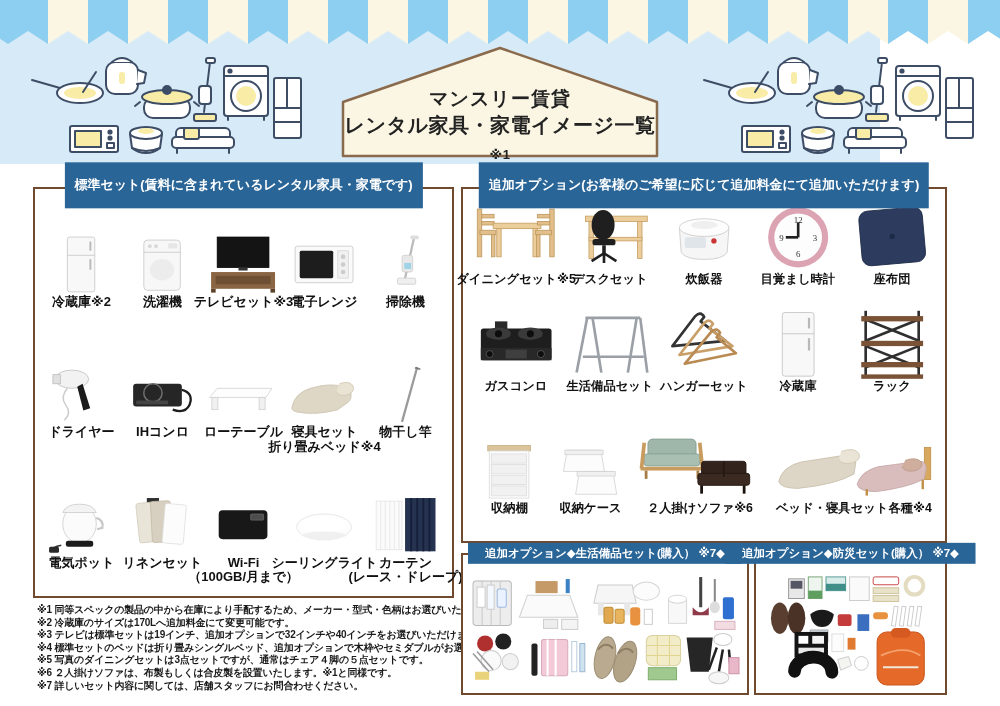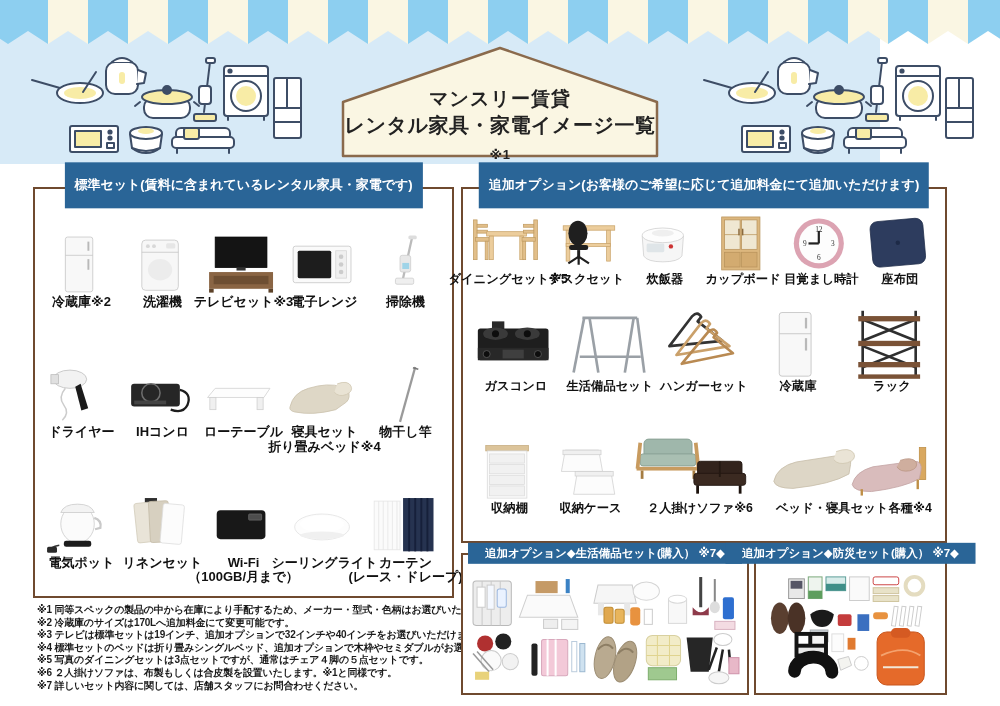--- a/index.html
+++ b/index.html
@@ -31,21 +31,21 @@
           padding:14px 10px;white-space:nowrap;z-index:3;}
   #box-standard .sechdr{font-size:13px;}
   #box-optional .sechdr{font-size:13px;}
   #box-life .sechdr,#box-disaster .sechdr{font-size:11.5px;padding:3px 17px;}
   .grid{position:absolute;left:6px;right:6px;top:12px;bottom:4px;display:flex;flex-direction:column;}
   .row{display:flex;align-items:stretch;}
   #box-standard .row{height:131px;}
   #box-optional .row{height:107px;}
   #box-optional .row:last-child{height:123px;}
   .item{flex:1;display:flex;flex-direction:column;align-items:center;justify-content:flex-start;min-width:0;}
-  .icon{width:100%;display:flex;align-items:flex-end;justify-content:flex-start;}
+  .icon{width:100%;display:flex;align-items:flex-end;justify-content:center;}
   #box-standard .icon{height:94px;}
   #box-optional .icon{height:72px;}
   #box-optional .row:last-child .icon{height:88px;}
   .icon svg{max-width:94%;max-height:100%;}
   .label{font-size:13px;font-weight:bold;color:#111;text-align:center;line-height:1.12;white-space:nowrap;}
   #box-optional .label{font-size:12.3px;}
   .ic-sofa2{flex:1.7;} .ic-beds{flex:2.1;}
   
   .photo{position:absolute;left:6px;right:6px;top:16px;bottom:6px;display:flex;align-items:center;justify-content:center;}
   .photo svg{max-width:100%;max-height:100%;}
@@ -403,36 +403,20 @@
             <svg viewBox="0 0 100 80">
               <path d="M22 30 q28 -13 56 0 l-2 27 q-5 8 -26 8 t-26 -8 Z" fill="#f6f6f6" stroke="#ccc"></path>
               <ellipse cx="50" cy="29" rx="28" ry="10" fill="#fdfdfd" stroke="#ccc"></ellipse>
               <ellipse cx="50" cy="26" rx="15" ry="4.5" fill="#efefef"></ellipse>
               <rect x="28" y="40" width="24" height="12" rx="2" fill="#dfe5e8"></rect>
               <circle cx="61" cy="44" r="3" fill="#c33"></circle>
             </svg>
           </div>
           <div class="label">炊飯器</div>
         </div>
-        <div class="item ic-cupboard">
-          <div class="icon">
-            <svg viewBox="0 0 100 80">
-              <rect x="24" y="4" width="52" height="72" fill="#dcb77e" stroke="#b8935c"></rect>
-              <rect x="28" y="8" width="21" height="40" fill="#efe7d2" stroke="#b8935c"></rect>
-              <rect x="51" y="8" width="21" height="40" fill="#efe7d2" stroke="#b8935c"></rect>
-              <line x1="28" y1="28" x2="49" y2="28" stroke="#b8935c"></line>
-              <line x1="51" y1="28" x2="72" y2="28" stroke="#b8935c"></line>
-              <rect x="28" y="52" width="21" height="20" fill="#d3ab70" stroke="#b8935c"></rect>
-              <rect x="51" y="52" width="21" height="20" fill="#d3ab70" stroke="#b8935c"></rect>
-              <rect x="46.5" y="20" width="2" height="9" fill="#8a6a3e"></rect>
-              <rect x="51.5" y="20" width="2" height="9" fill="#8a6a3e"></rect>
-            </svg>
-          </div>
-          <div class="label">カップボード</div>
-        </div>
         <div class="item ic-clock">
           <div class="icon">
             <svg viewBox="0 0 100 80">
               <circle cx="50" cy="40" r="34" fill="#dca3b2"></circle>
               <circle cx="50" cy="40" r="27" fill="#fdfdfd"></circle>
               <g fill="#333" font-size="10" font-family="Liberation Serif,serif" text-anchor="middle">
                 <text x="50" y="24">12</text>
                 <text x="69" y="44">3</text>
                 <text x="50" y="62">6</text>
                 <text x="31" y="44">9</text>

